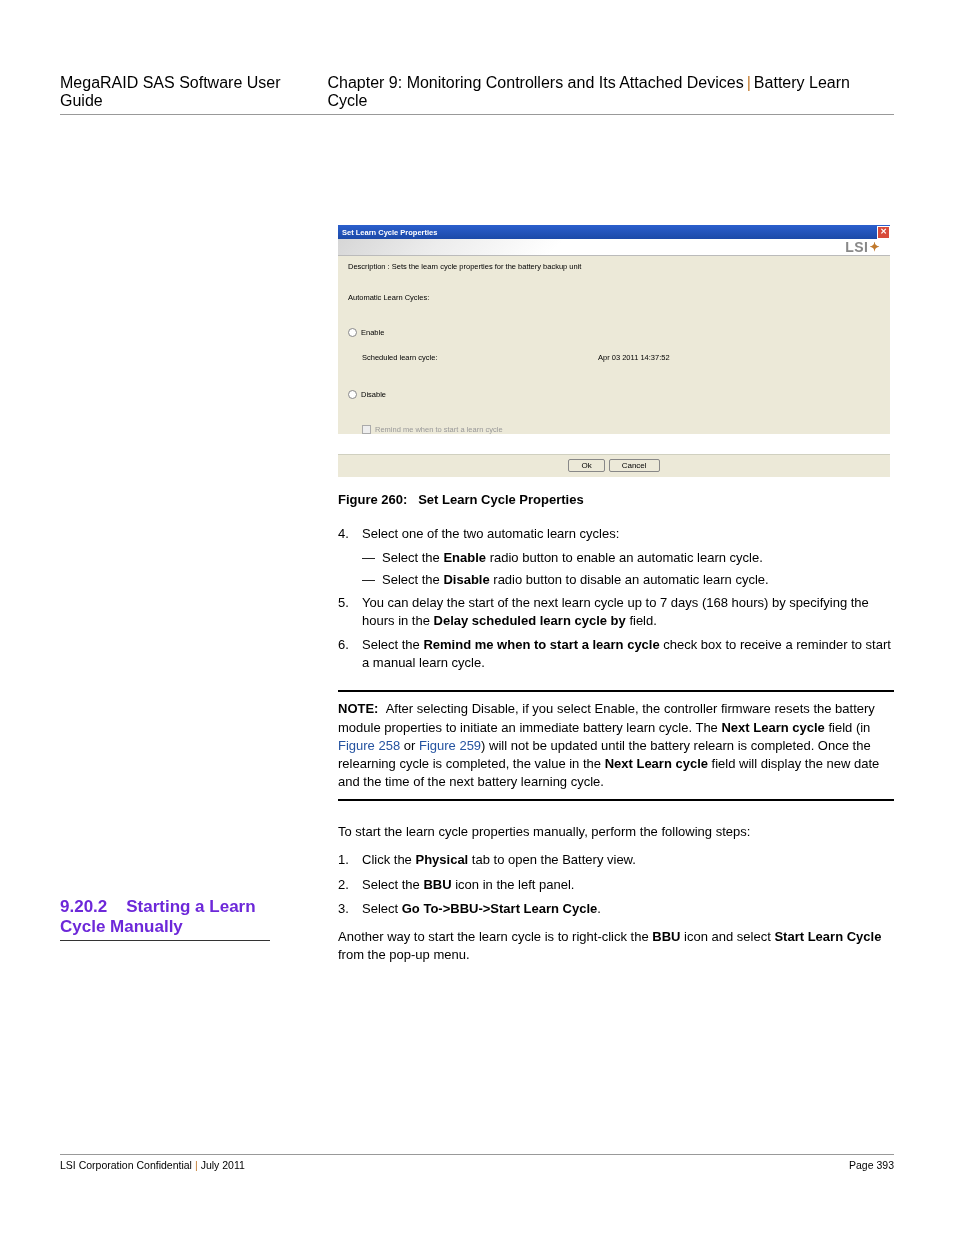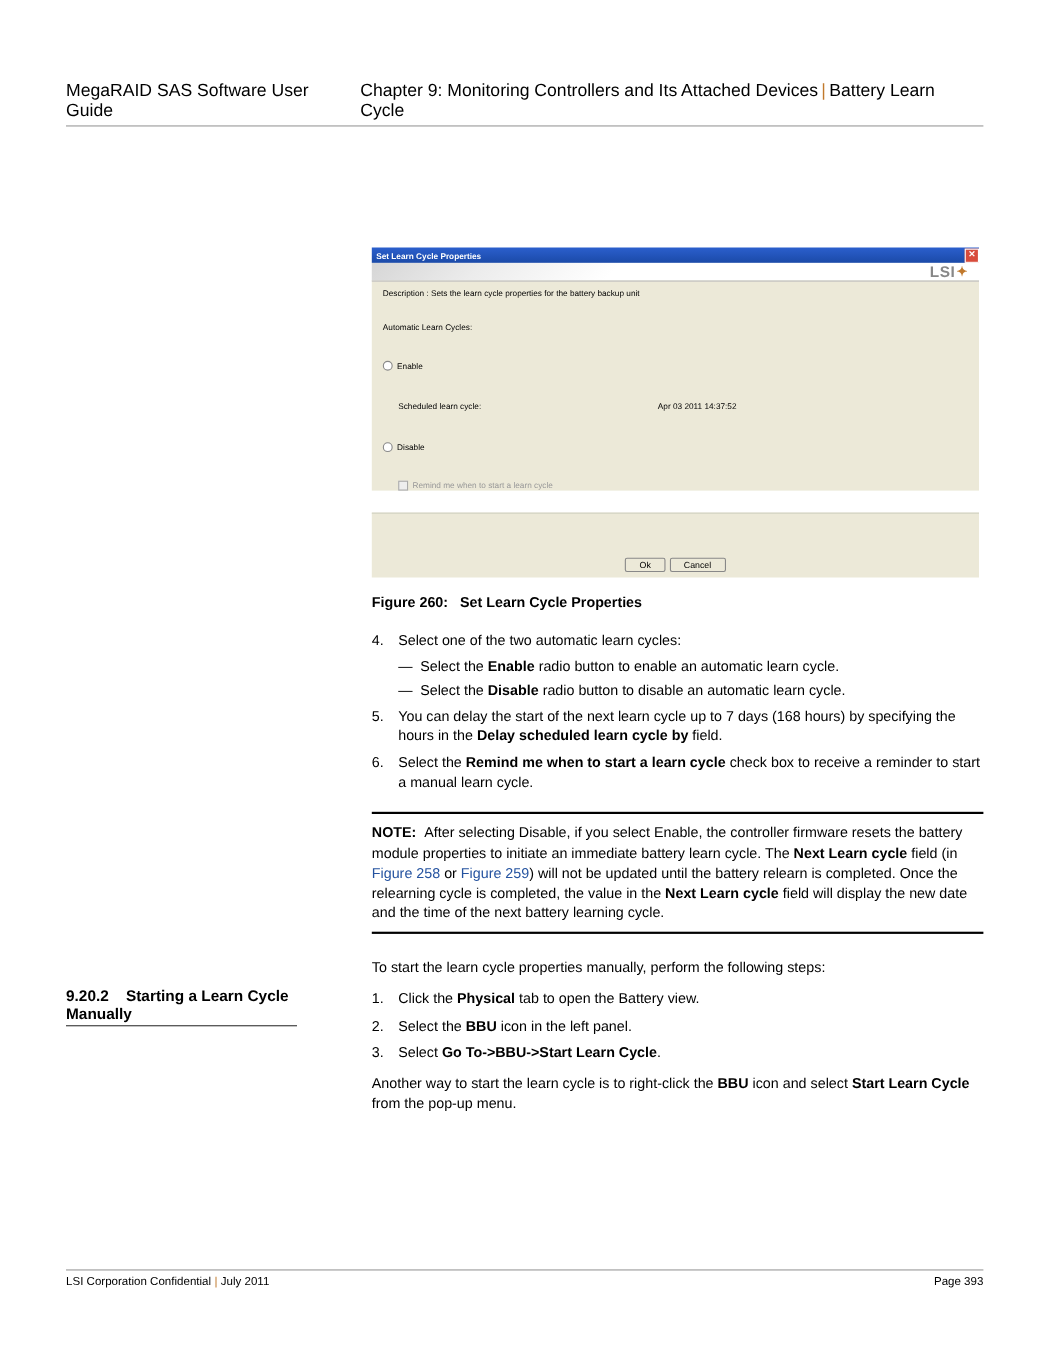--- a/index.html
+++ b/index.html
@@ -148,21 +148,20 @@
       display: flex;
       justify-content: center;
       gap: 4px;
     }
     .win-btn {
       font-size: 8px;
       padding: 1px 12px;
       background: #ece9d8;
       border: 1px solid #888;
       border-radius: 2px;
-      margin-top: 36px;
     }
     .figure-caption {
       margin: 15px 0 0 278px;
       font-size: 13px;
       font-weight: bold;
     }
     .main-text {
       margin-left: 278px;
       margin-top: 18px;
       font-size: 13px;
@@ -200,23 +199,23 @@
       font-size: 13px;
       line-height: 1.4;
     }
     .link-blue {
       color: #2553a0;
     }
     .section-heading {
       position: absolute;
       left: 60px;
       width: 210px;
-      font-size: 14px;
-      font-weight: bold;
-      color: #000000;
+      font-size: 17px;
+      font-weight: bold;
+      color: #6d28d9;
     }
     .section-heading .underline {
       border-bottom: 0.5px solid #333;
       display: block;
       margin-top: 3px;
     }
     .footer {
       position: absolute;
       bottom: 64px;
       left: 60px;
@@ -233,21 +232,21 @@
     }
     b {
       font-weight: bold;
     }
     .disabled-text {
       color: #999;
     }
     .sched-row {
       display: flex;
       margin-left: 14px;
-      margin-top: 28px;
+      margin-top: 16px;
       margin-bottom: 28px;
       align-items: center;
     }
   </style>
 </head>
 <body>
 
 <div class="header">
   <div class="header-left">MegaRAID SAS Software User Guide</div>
   <div class="header-right">

